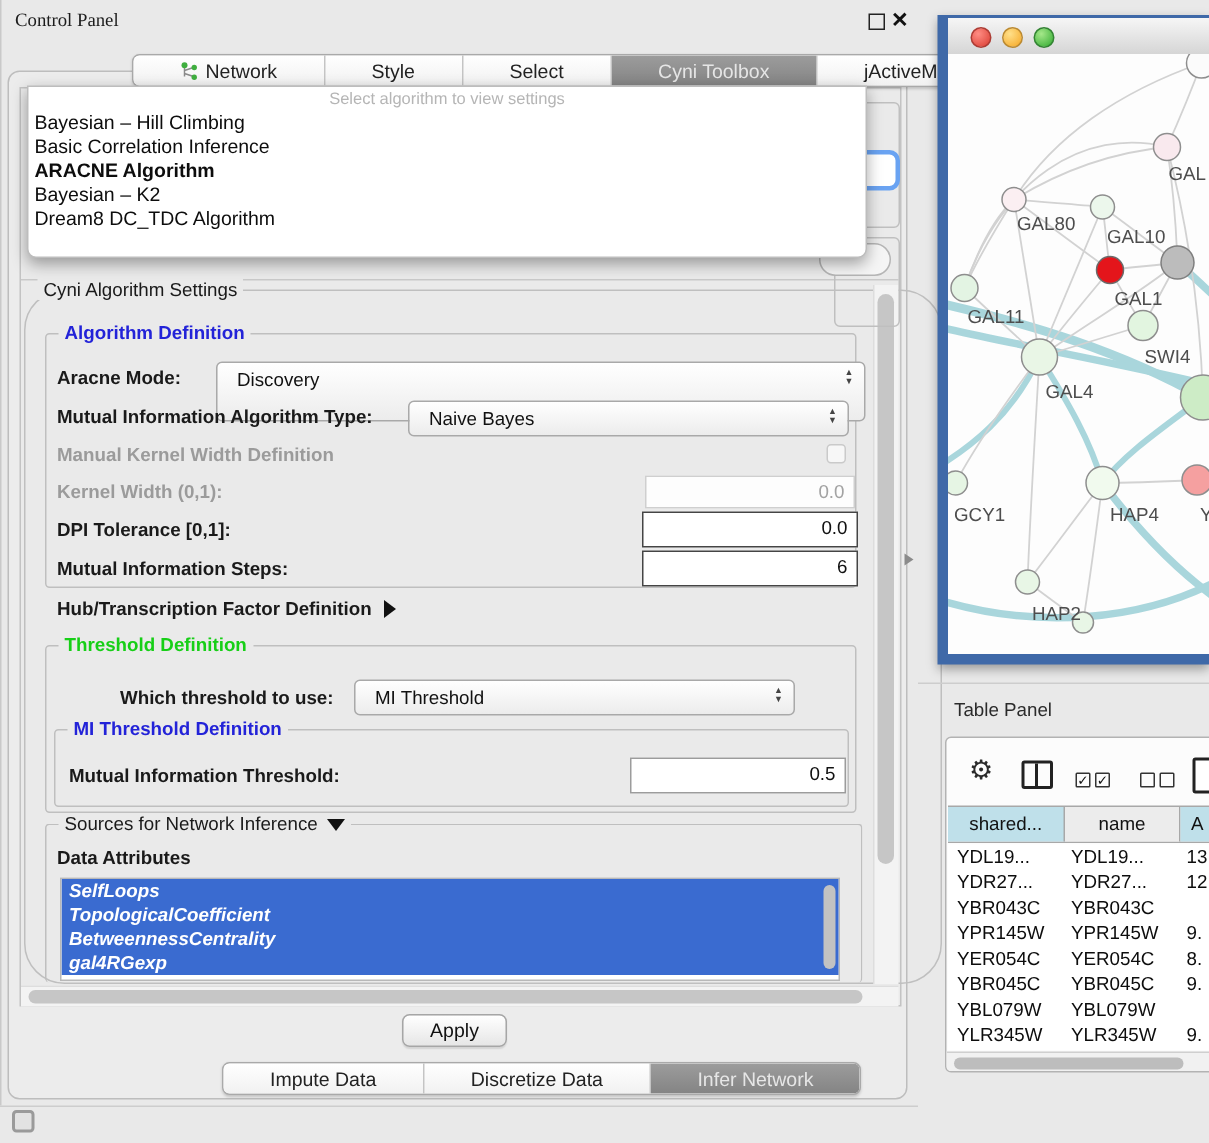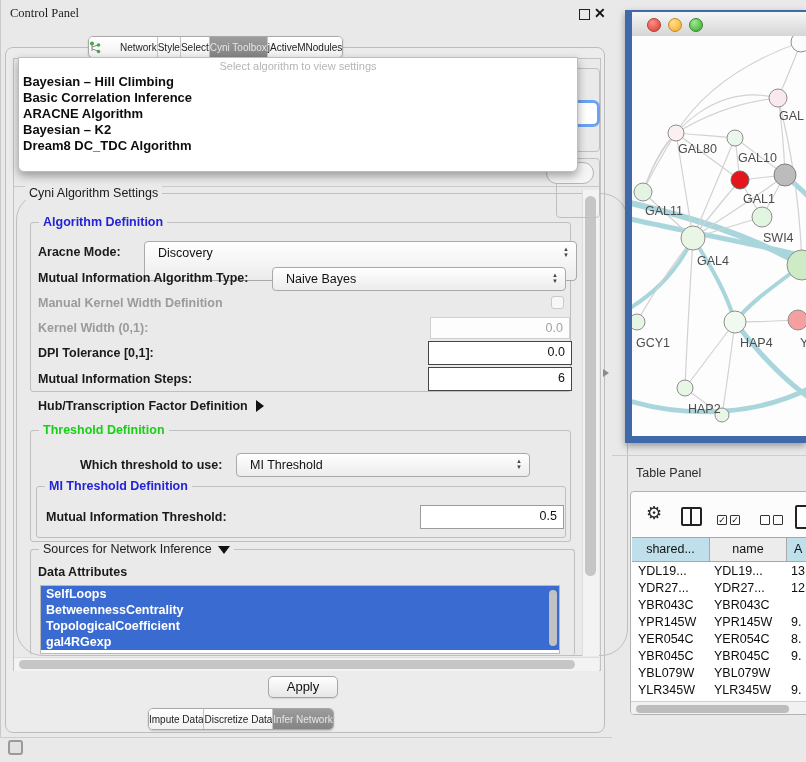--- a/index.html
+++ b/index.html
@@ -13,30 +13,30 @@
   .float-btn { left:579px; top:9px; width:11px; height:11px; border:1.5px solid #222; background:transparent; }
   .close-btn { left:594px; top:5px; font-size:14px; font-weight:bold; color:#111; }
   .cp-panel { left:5px; top:47px; width:600px; height:686px; border:1px solid #bdbdbd; border-radius:8px; background:#ececec; }
   .content-frame { left:13px; top:58px; width:588px; height:613px; border:1px solid #c3c3c3; background:#eaeaea; }
   .scrollpane-top { left:14px; top:186px; width:585px; height:1px; background:#c9c9c9; }
   .left-edge { left:0; top:0; width:1px; height:737px; background:#c9c9c9; }
   .bottom-divider { left:0; top:737px; width:612px; height:1px; background:#cdcdcd; }
 
   
   .seg { display:flex; height:22px; border:1px solid #a9a9a9; border-radius:5px; overflow:hidden; background:#fff; box-shadow:0 1px 2px rgba(0,0,0,.18); }
-  .seg-tab { display:flex; align-items:center; gap:19px; padding:0 0; font-size:10px; color:#222; background:linear-gradient(#ffffff,#f1f1f1); border-left:1px solid #c4c4c4; white-space:nowrap; }
+  .seg-tab { display:flex; align-items:center; gap:5px; padding:0 31px; font-size:13px; color:#222; background:linear-gradient(#ffffff,#f1f1f1); border-left:1px solid #c4c4c4; white-space:nowrap; }
   .seg-tab:first-child { border-left:none; }
   .seg-tab.selected { background:linear-gradient(#9c9c9c,#848484); color:#e6e6e6; }
   .top-tabs { left:88px; top:36px; }
   .bottom-tabs { left:148px; top:708px; }
 
   
   .popup { left:18px; top:57px; width:560px; height:115px; background:#ffffff; border:1px solid #bdbdbd; border-radius:0 0 6px 6px; box-shadow:0 4px 10px rgba(0,0,0,.35); z-index:30; }
   .dd-placeholder { height:16px; line-height:16px; text-align:center; color:#b5b5b5; font-size:11px; }
-  .dd-item { height:16px; line-height:16px; font-size:13px; color:#0d0d0d; padding-left:4px; white-space:nowrap;font-weight:bold; }
+  .dd-item { height:16px; line-height:16px; font-size:13px; color:#0d0d0d; padding-left:4px; white-space:nowrap; }
 
   
   .frag-group1 { left:556px; top:68px; width:44px; height:84px; border:1px solid #bfbfbf; border-radius:4px; z-index:1;}
   .frag-combo { left:550px; top:100px; width:50px; height:27px; border:3px solid #6aa3f2; border-radius:7px; background:#fff; z-index:2;}
   .frag-group2 { left:556px; top:158px; width:44px; height:60px; border:1px solid #bfbfbf; border-radius:4px; z-index:1;}
   .frag-field { left:546px; top:162px; width:48px; height:22px; border:1px solid #b5b5b5; border-radius:11px; background:#f5f5f5; z-index:2;}
 
   
   .group { border:1px solid #bfbfbf; border-radius:3px; }
   .gtitle { position:absolute; top:-8px; left:8px; background:#eaeaea; padding:0 4px; font-size:12.5px; white-space:nowrap; }
@@ -49,21 +49,21 @@
   .combo .arrows { position:absolute; right:7px; top:4px; display:flex; flex-direction:column; align-items:center; font-size:6px; line-height:6px; color:#444; }
   .field { position:absolute; background:#fff; border:1px solid #9c9c9c; font-size:12.5px; line-height:21px; text-align:right; padding-right:6px; color:#111; }
   .field.strong { border:1.5px solid #454545; }
   .field.disabled { border:1px solid #cfcfcf; color:#a3a3a3; background:#fdfdfd; }
   .checkbox { position:absolute; width:13px; height:13px; border:1px solid #cacaca; border-radius:3px; background:#f7f7f7; }
   .tri-right { display:inline-block; width:0; height:0; border-top:6px solid transparent; border-bottom:6px solid transparent; border-left:8px solid #111; vertical-align:-2px; margin-left:8px; }
   .tri-down { display:inline-block; width:0; height:0; border-left:6px solid transparent; border-right:6px solid transparent; border-top:8px solid #111; vertical-align:-1px; margin-left:6px; }
 
   
   .listbox { left:40px; top:585px; width:520px; height:69px; border:1px solid #b8b8b8; background:#fff; overflow:hidden; }
-  .attr-item { height:16px; line-height:16px; width:530px; background:#3a6bd0; color:#fff; font-size:12.5px; padding-left:5px; }
+  .attr-item { height:16px; line-height:16px; width:530px; background:#3a6bd0; color:#fff; font-size:12.5px; padding-left:5px;font-style:italic; }
   .list-vscroll { position:absolute; right:1px; top:2px; width:10px; height:62px; }
   .list-vthumb { width:8px; height:56px; margin:2px auto 0; background:#c2c2c2; border-radius:5px; }
 
   
   .vscroll-track { left:582px; top:190px; width:17px; height:466px; background:#f3f3f3; border-left:1px solid #ddd; }
   .vscroll-thumb { left:585px; top:196px; width:11px; height:380px; background:#c6c6c6; border-radius:6px; }
   .hscroll-track { left:14px; top:657px; width:585px; height:14px; background:#f3f3f3; border-top:1px solid #ddd; }
   .hscroll-thumb { left:19px; top:660px; width:556px; height:9px; background:#c6c6c6; border-radius:5px; }
 
   
@@ -220,23 +220,23 @@
 
   <div class="abs group" style="left:30px; top:549px; width:545px; height:106px; border-bottom:none;">
     <span class="gtitle"><span>Sources for Network Inference</span><span class="tri-down"></span></span>
   </div>
   <div class="lbl" style="left:38px; top:565px;">Data Attributes</div>
   <div class="abs listbox">
     <div>
 
         <div class="attr-item" style="font-weight: bold;">SelfLoops</div>
 
+        <div class="attr-item" style="font-weight: bold;">TopologicalCoefficient</div>
+
         <div class="attr-item" style="font-weight: bold;">BetweennessCentrality</div>
-
-        <div class="attr-item" style="font-weight: bold;">TopologicalCoefficient</div>
 
         <div class="attr-item" style="font-weight: bold;">gal4RGexp</div>
       </div>
     <div class="list-vscroll">
         <div class="list-vthumb"></div>
       </div>
   </div>
 
   <div class="abs vscroll-track"></div>
   <div class="abs vscroll-thumb"></div>

